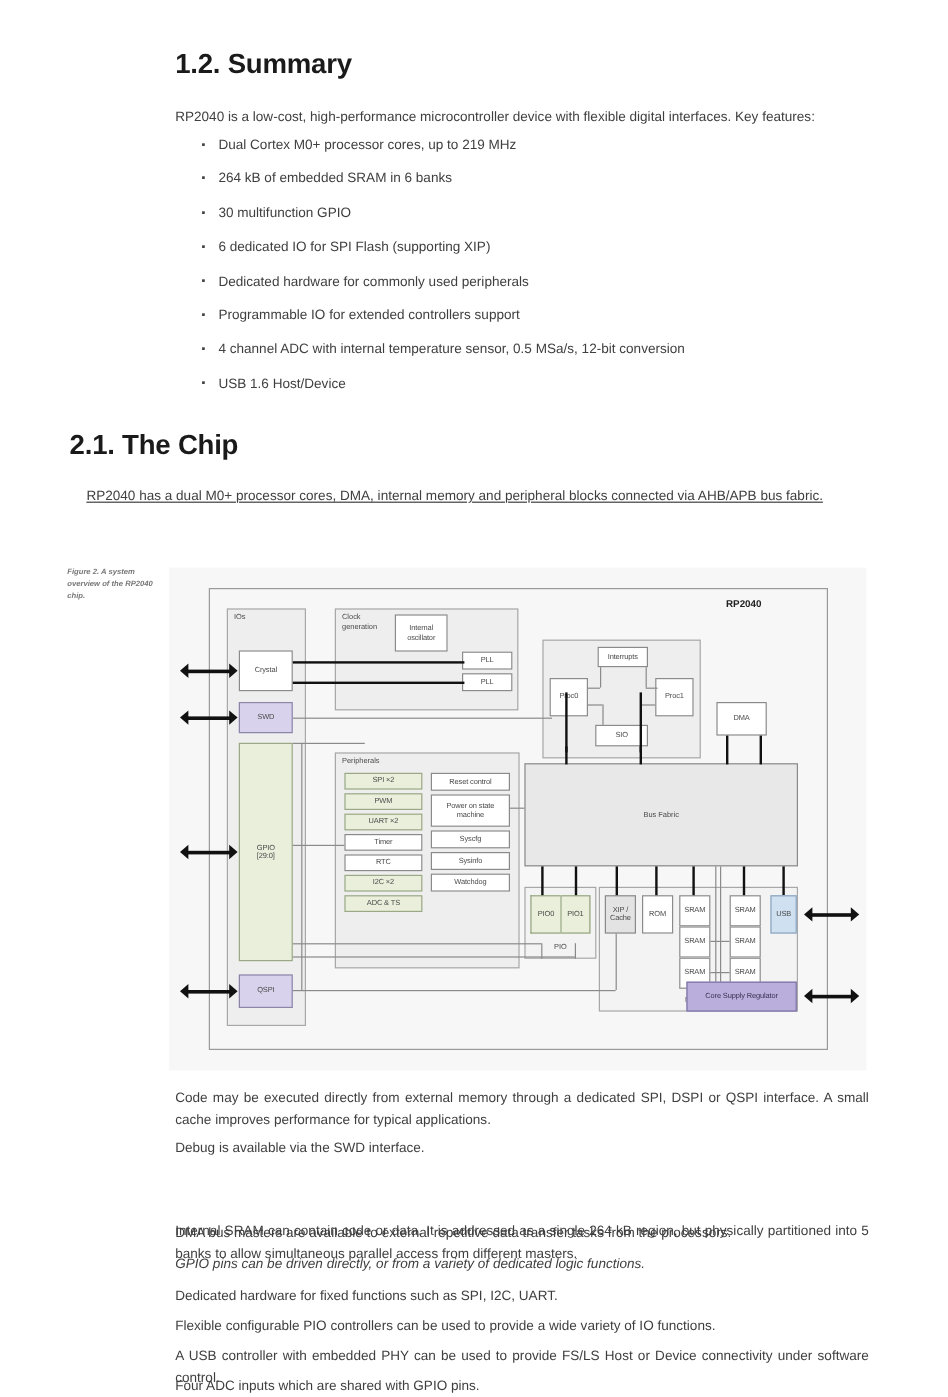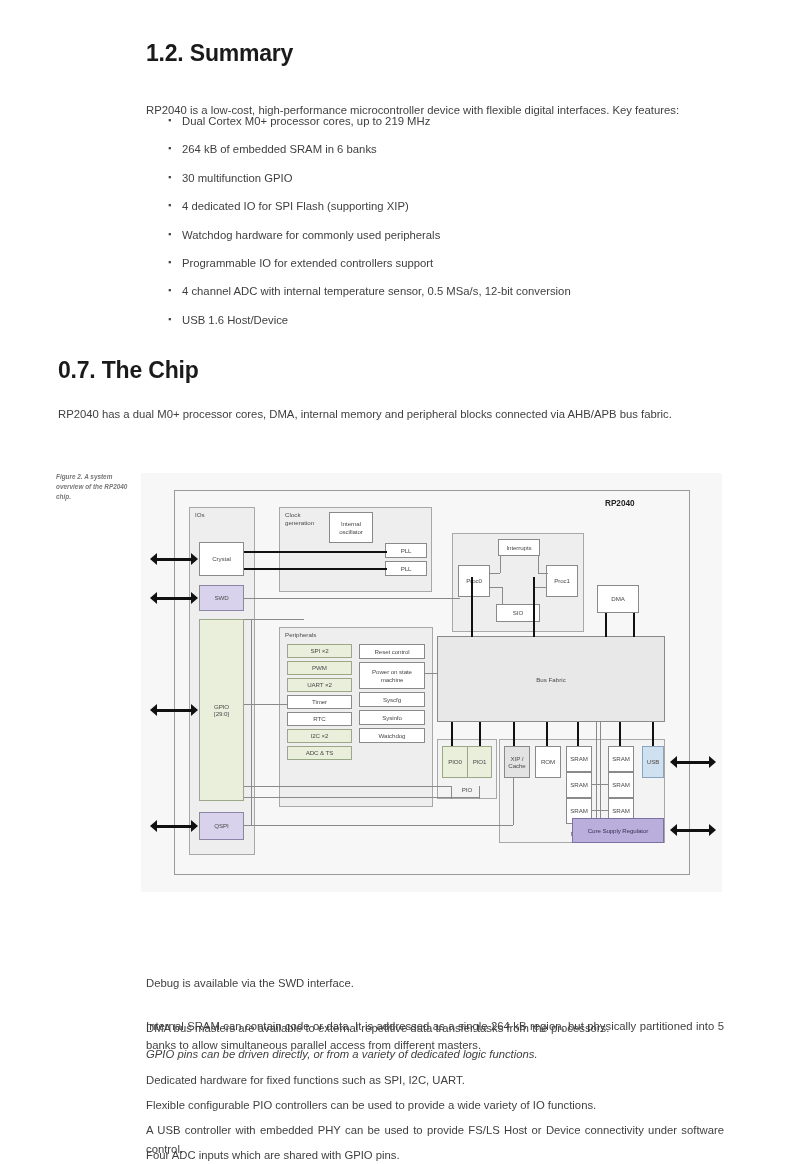--- a/index.html
+++ b/index.html
@@ -36,21 +36,21 @@
 
   p.body-text {
     position: absolute;
     margin: 0;
     font-size: 11.3px;
     line-height: 19px;
     color: #3f3f3f;
     text-align: justify;
   }
 
-  #intro-para { left: 146px; top: 89px; width: 606px; margin-top: 12px; }
+  #intro-para { left: 146px; top: 89px; width: 606px; }
 
   ul.feature-list {
     position: absolute;
     left: 166px;
     top: 112px;
     width: 580px;
     margin: 0;
     padding: 0;
     list-style: none;
   }
@@ -64,25 +64,25 @@
   }
   ul.feature-list li::before {
     content: "\25AA";
     position: absolute;
     left: 2px;
     top: -1px;
     font-size: 9px;
     color: #3f3f3f;
   }
 
-  #chip-para { left: 58px; top: 405px; width: 664px; }
+  #chip-para { left: 72px; top: 405px; width: 664px; text-decoration: underline; }
 
   .after-para { left: 146px; width: 578px; }
   #after-1 { top: 906px; }
-  #after-3 { top: 974px; }
+  #after-3 { top: 948px; }
   #after-4 { top: 1017px; }
   #after-5 { top: 1043px; }
   #after-6 { top: 1069px; font-style: italic; }
   #after-7 { top: 1095px; }
   #after-8 { top: 1120px; }
   #after-9 { top: 1146px; }
 
   
   #figure-caption {
     position: absolute;
@@ -185,28 +185,28 @@
 <div class="page">
 
   <h2 class="sec-heading" id="heading-summary">1.2. Summary</h2>
 
   <p class="body-text" id="intro-para">RP2040 is a low-cost, high-performance microcontroller device with flexible digital interfaces. Key features:</p>
 
   <ul class="feature-list">
     <li>Dual Cortex M0+ processor cores, up to 219 MHz</li>
     <li>264 kB of embedded SRAM in 6 banks</li>
     <li>30 multifunction GPIO</li>
-    <li>4 dedicated IO for SPI Flash (supporting XIP)</li>
-    <li>Watchdog hardware for commonly used peripherals</li>
+    <li>6 dedicated IO for SPI Flash (supporting XIP)</li>
+    <li>Dedicated hardware for commonly used peripherals</li>
     <li>Programmable IO for extended controllers support</li>
     <li>4 channel ADC with internal temperature sensor, 0.5 MSa/s, 12-bit conversion</li>
     <li>USB 1.6 Host/Device</li>
   </ul>
 
-  <h2 class="sec-heading" id="heading-chip">0.7. The Chip</h2>
+  <h2 class="sec-heading" id="heading-chip">2.1. The Chip</h2>
 
   <p class="body-text" id="chip-para">RP2040 has a dual M0+ processor cores, DMA, internal memory and peripheral blocks connected via AHB/APB bus fabric.</p>
 
   <div id="figure-caption">Figure 2. A system overview of the RP2040 chip.</div>
 
   <div id="figure-area">
 
     <div class="grp" style="left:33px; top:17px; width:516px; height:385px; background:#f7f7f7; border-color:#9a9a9a;"></div>
 
     <div style="position:absolute; left:464px; top:26px; font-size:8.2px; font-weight:bold; color:#222;">RP2040</div>
@@ -362,20 +362,21 @@
     <div class="wire wire-v" style="left:310px; top:313px; height:13px;"></div>
     <div class="wire wire-h" style="left:103px; top:324px; width:235px;"></div>
     <div class="wire wire-v" style="left:338px; top:313px; height:13px;"></div>
     <div class="wire wire-h" style="left:103px; top:352px; width:269px;"></div>
     <div class="wire wire-v" style="left:372px; top:305px; height:47px;"></div>
     <div class="wire wire-v" style="left:110px; top:146px; height:206px;"></div>
     <div class="wire wire-h" style="left:103px; top:146px; width:60px;"></div>
 
   </div>
 
+  <p class="body-text after-para" id="after-1">Code may be executed directly from external memory through a dedicated SPI, DSPI or QSPI interface. A small cache improves performance for typical applications.</p>
   <p class="body-text after-para" id="after-3">Debug is available via the SWD interface.</p>
   <p class="body-text after-para" id="after-4">Internal SRAM can contain code or data. It is addressed as a single 264 kB region, but physically partitioned into 5 banks to allow simultaneous parallel access from different masters.</p>
   <p class="body-text after-para" id="after-5" style="top:1019px;">DMA bus masters are available to external repetitive data transfer tasks from the processors.</p>
   <p class="body-text after-para" id="after-6" style="top:1045px;">GPIO pins can be driven directly, or from a variety of dedicated logic functions.</p>
   <p class="body-text after-para" id="after-7" style="top:1071px;">Dedicated hardware for fixed functions such as SPI, I2C, UART.</p>
   <p class="body-text after-para" id="after-9" style="top:1121px;">A USB controller with embedded PHY can be used to provide FS/LS Host or Device connectivity under software control.</p>
   <p class="body-text after-para" id="after-8" style="top:1096px;">Flexible configurable PIO controllers can be used to provide a wide variety of IO functions.</p>
   <p class="body-text after-para" id="after-10" style="top:1146px;">Four ADC inputs which are shared with GPIO pins.</p>
 
 </div>

